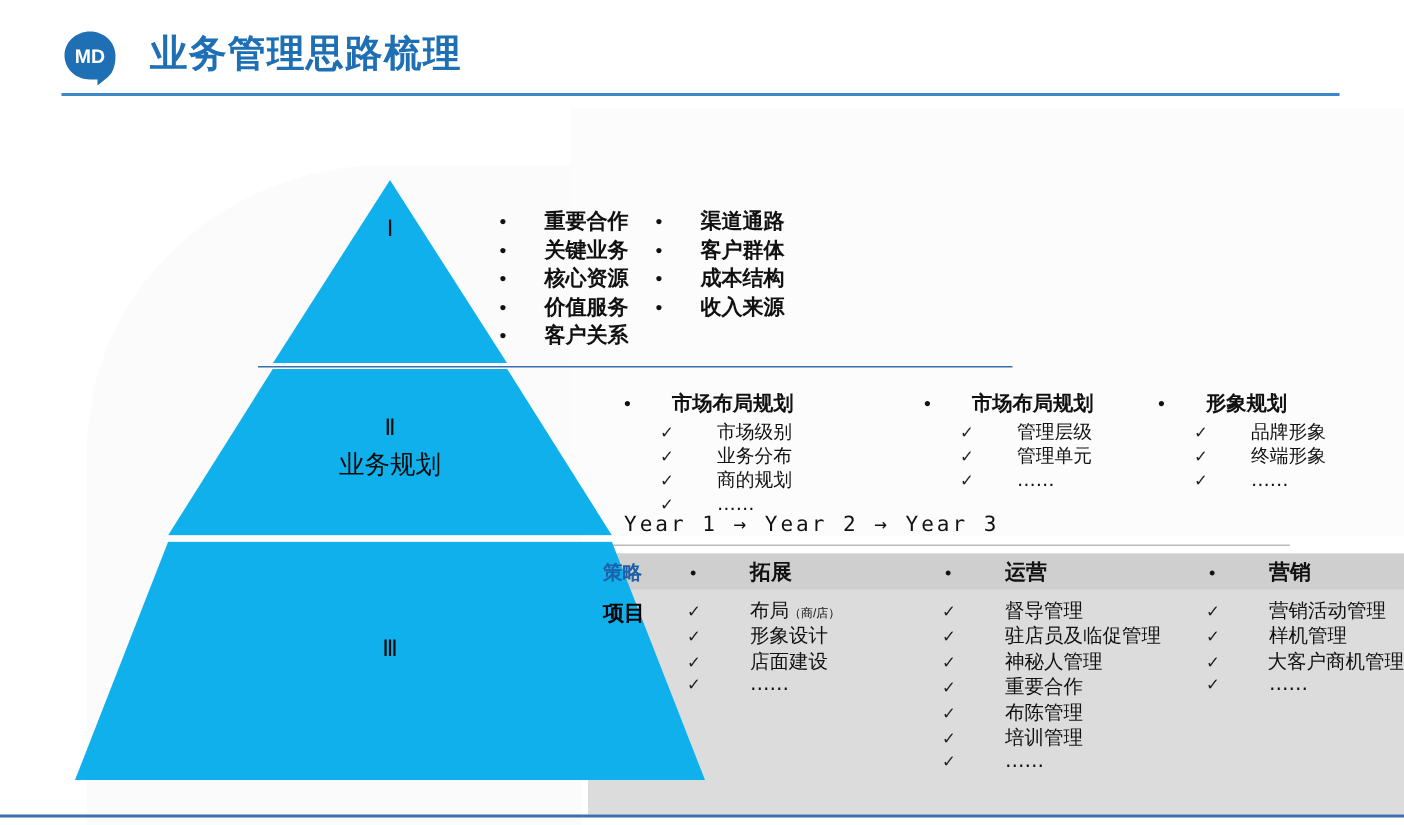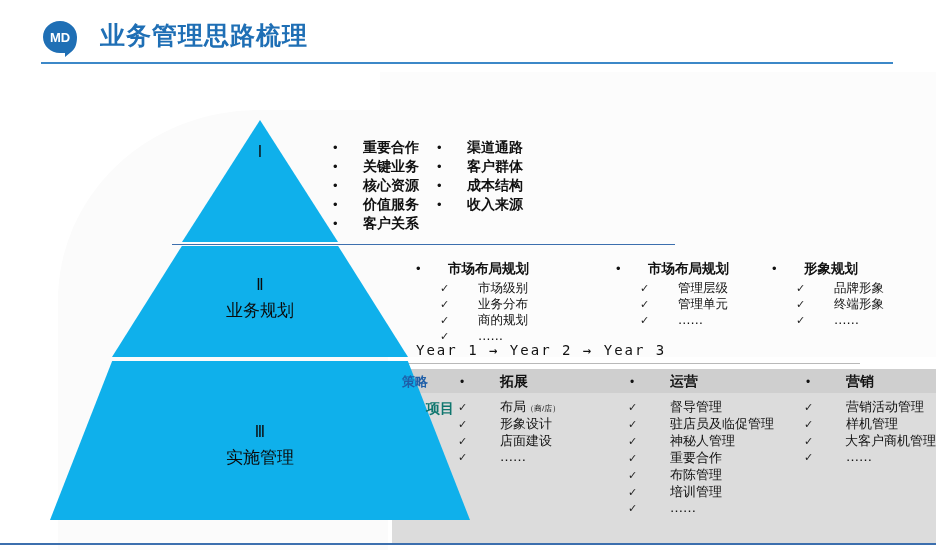--- a/index.html
+++ b/index.html
@@ -104,22 +104,22 @@
     display:flex;align-items:center;}
   #p-head .lbl{width:58px;font-size:13px;font-weight:bold;color:#1F5FA8;
     font-family:"DejaVu Sans","Liberation Sans",sans-serif;}
   #p-head .cell{display:flex;align-items:baseline;}
   #p-head .bul{width:40px;text-align:left;font-size:12px;color:#111;}
   #p-head .ttl{font-size:14px;font-weight:bold;color:#111;
     font-family:"DejaVu Sans","Liberation Sans",sans-serif;}
   .hc1{width:170px;} .hc2{width:176px;}
 
   #p-body{position:absolute;left:402px;top:326px;width:534px;height:140px;display:flex;}
-  #p-proj{width:56px;font-size:14px;font-weight:bold;color:#0f766e;padding-top:2px;
-    font-family:Liberation Serif, serif;margin-left:24px;}
+  #p-proj{width:56px;font-size:14px;font-weight:bold;color:#000000;padding-top:2px;
+    font-family:Liberation Serif, serif;}
   #p-body .grp{margin-right:0;}
   #p-body .b1{width:170px;} #p-body .b2{width:176px;} #p-body .b3{width:132px;}
   #p-body .item{display:flex;align-items:baseline;height:17px;}
   #p-body .tick{width:42px;font-size:11px;color:#222;}
   #p-body .itxt{font-size:13px;color:#111;white-space:nowrap;
     font-family:"DejaVu Sans","Liberation Sans",sans-serif;}
   #p-body .sub{font-size:8px;color:#111;}
 </style>
 </head>
 <body>
@@ -145,21 +145,20 @@
 
   <div id="panel"></div>
   <div id="panel-head"></div>
 
   <div id="pyramid">
 
     <div class="tier" id="tier3">
       <div class="shape"></div>
       <div class="label">
         <span class="roman">Ⅲ</span>
-        <span class="tname">实施管理</span>
       </div>
     </div>
 
     <div class="tier" id="tier2">
       <div class="shape"></div>
       <div class="label">
         <span class="roman">Ⅱ</span>
         <span class="tname">业务规划</span>
       </div>
     </div>

